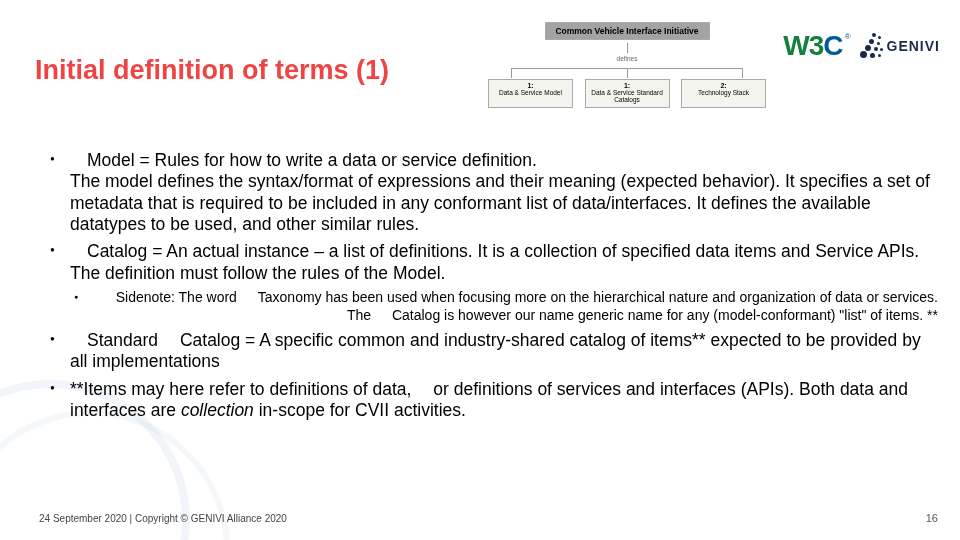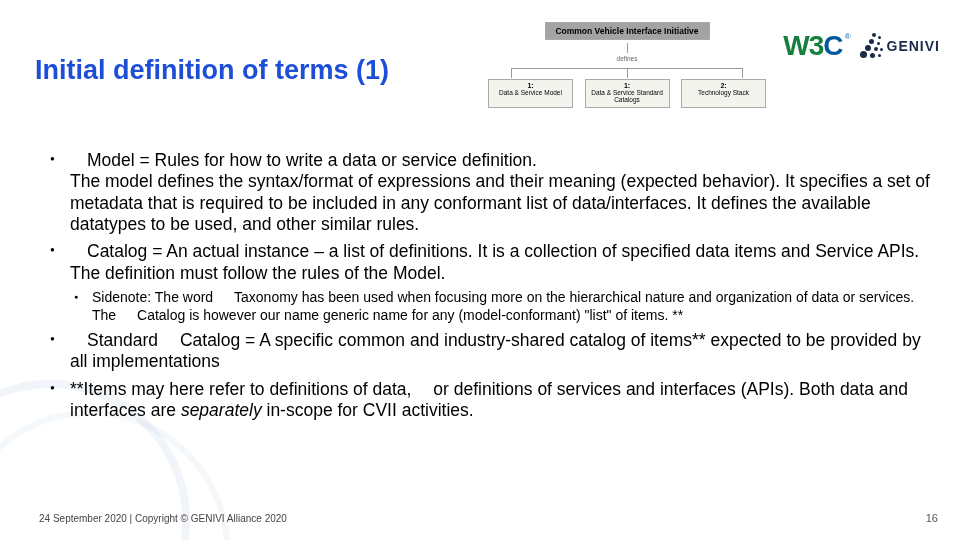--- a/index.html
+++ b/index.html
@@ -1,18 +1,18 @@
 <!DOCTYPE html>
 <html><head>
 <meta charset="utf-8">
 <style>
   * { margin: 0; padding: 0; box-sizing: border-box; }
   html, body { width: 960px; height: 540px; font-family: Arial, Helvetica, sans-serif; background: #fff; color: #000; overflow: hidden; }
   .slide { position: relative; width: 960px; height: 540px; }
-  .title { position: absolute; left: 35px; top: 55px; font-size: 27px; font-weight: 700; color: #1d4ed8; }
+  .title { position: absolute; left: 35px; top: 55px; font-size: 27px; font-weight: 700; color: #ef4444; }
   .diagram { position: absolute; left: 488px; top: 22px; width: 278px; }
   .cvii-box { border: 1px solid #aaa; background: #a3a3a3; font-size: 8.5px; text-align: center; padding: 3px 4px; margin: 0 auto 3px; width: 165px; font-weight: 600; }
   .conn-top { width: 1px; height: 10px; background: #999; margin: 0 auto; }
   .conn-horiz { width: 232px; height: 1px; background: #999; margin: 0 auto; position: relative; }
   .conn-down { position: absolute; width: 1px; height: 10px; background: #999; top: 0; }
   .defines { font-size: 6.5px; color: #666; text-align: center; margin: 2px 0 6px; }
   .tri { display: flex; justify-content: space-between; width: 100%; }
   .tri .cell { border: 1px solid #aaa; background: #f4f4ee; width: 85px; font-size: 7px; text-align: center; padding: 2px 2px 3px; }
   .tri .cell .lt { font-size: 7px; font-weight: 600; }
   .tri .cell .lb { font-size: 6.5px; line-height: 1.15; }
@@ -22,21 +22,21 @@
   .w3c .c3 { color: #005a9c; font-weight: 600; }
   .w3c .r { position: absolute; font-size: 8px; top: 2px; right: -7px; color: #005a9c; }
   .genivi { display: flex; align-items: center; gap: 2px; }
   .genivi-dots { width: 30px; height: 30px; position: relative; }
   .gd { position: absolute; border-radius: 50%; background: #1a2a4a; }
   .genivi-text { font-size: 14px; font-weight: 700; letter-spacing: 1px; color: #1a2a4a; }
   .content { position: absolute; left: 48px; top: 150px; width: 890px; font-size: 17.5px; line-height: 1.22; }
   .content ul { list-style: none; }
   .content > ul > li { position: relative; padding-left: 22px; margin-bottom: 6px; }
   .content > ul > li::before { content: "●"; position: absolute; left: 2px; top: 4px; font-size: 8px; }
-  .content .sub { list-style: none; margin: 5px 0 6px 0; }
+  .content .sub { list-style: none; margin: 5px 0 6px 0; text-align: right; }
   .content .sub > li { position: relative; padding-left: 22px; font-size: 14px; line-height: 1.25; }
   .content .sub > li::before { content: "●"; position: absolute; left: 4px; top: 4px; font-size: 7px; }
   .b { font-weight: 400; margin-left: 17px; }
   .i { font-style: italic; }
   .footer { position: absolute; left: 39px; bottom: 16px; font-size: 10px; color: #444; }
   .pagenum { position: absolute; right: 22px; bottom: 16px; font-size: 11px; color: #555; }
   .bg-arc { position: absolute; left: -90px; bottom: -120px; width: 280px; height: 280px; border: 8px solid rgba(120,160,200,0.10); border-radius: 50%; }
   .bg-arc2 { position: absolute; left: -50px; bottom: -150px; width: 280px; height: 280px; border: 6px solid rgba(120,160,200,0.07); border-radius: 50%; }
 </style>
 </head>
@@ -106,21 +106,21 @@
         <ul class="sub">
           <li>
             <span>Sidenote: The word </span><span class="b">Taxonomy</span><span> has been used when focusing more on the hierarchical nature and organization of data or services.  The </span><span class="b">Catalog</span><span> is however our name generic name for any (model-conformant) "list" of items. **</span>
           </li>
         </ul>
       </li>
       <li>
         <span class="b">Standard</span><span class="b"> Catalog</span><span> = A specific common and industry-shared catalog of items** expected to be provided by all implementations</span>
       </li>
       <li>
-        <span>**Items may here refer to definitions of data, </span><span class="b">or</span><span> definitions of services and interfaces (APIs).  Both data and interfaces are </span><span class="i">separately</span><span> in-scope for CVII activities.</span>
+        <span>**Items may here refer to definitions of data, </span><span class="b">or</span><span> definitions of services and interfaces (APIs).  Both data and interfaces are </span><span class="i">collection</span><span> in-scope for CVII activities.</span>
       </li>
     </ul>
   </div>
 
   <div class="footer">
     <span>24 September 2020</span><span>   |   </span><span>Copyright © GENIVI Alliance 2020</span>
   </div>
   <div class="pagenum">16</div>
 </div>
 

